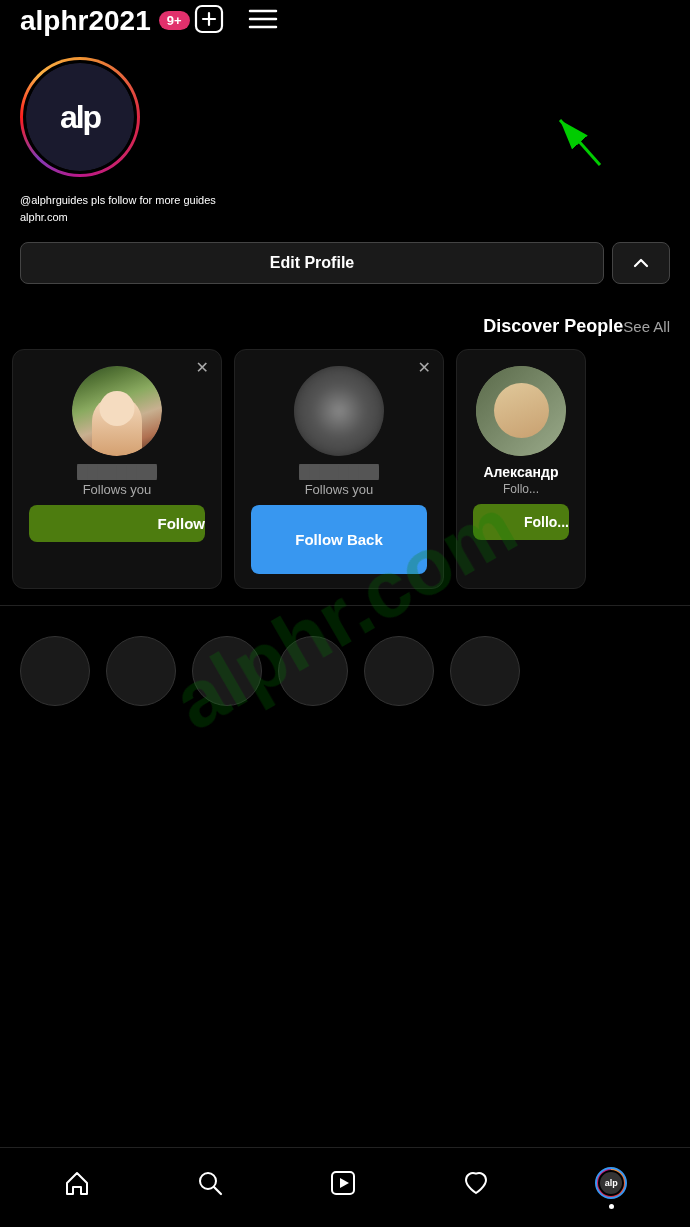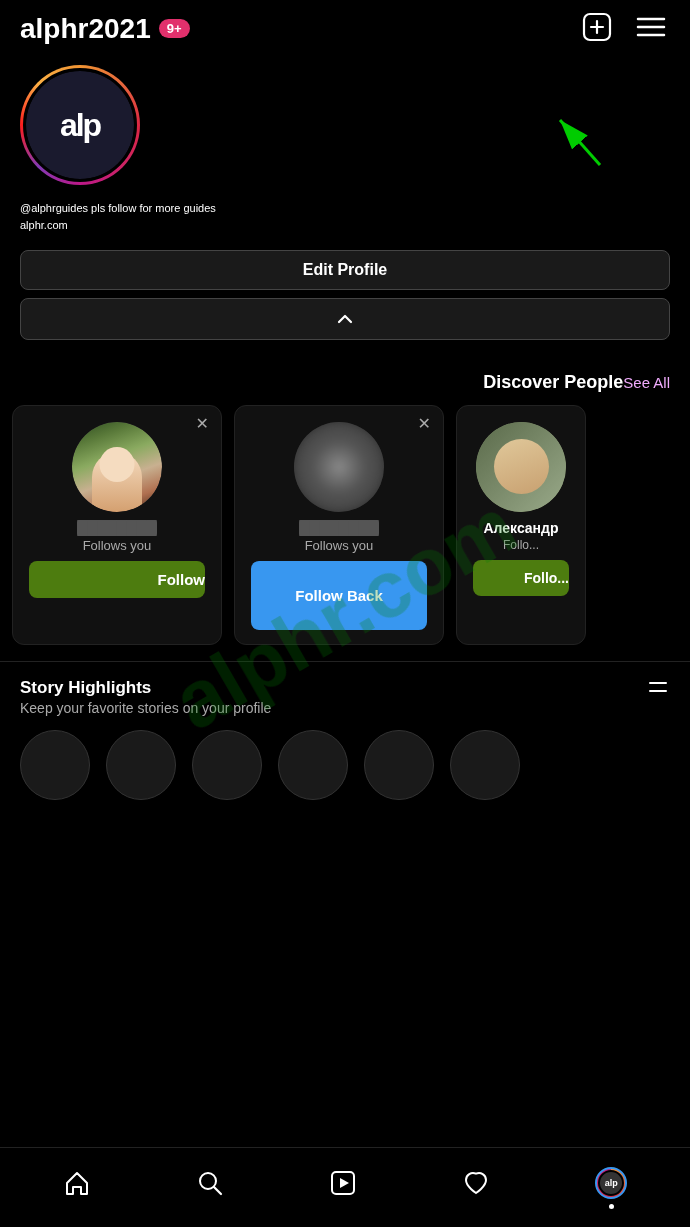--- a/index.html
+++ b/index.html
@@ -11,22 +11,21 @@
       width: 690px;
       min-height: 1227px;
       overflow-x: hidden;
       position: relative;
     }
 
     
     .header {
       display: flex;
       align-items: center;
-      justify-content: space-between;
-      padding: 8px 20px 8px;
+      padding: 0 20px 8px;
     }
     .header-username {
       font-size: 28px;
       font-weight: 700;
       color: #fff;
       text-decoration: none;
     }
     .notification-badge {
       background: #e1306c;
       color: #fff;
@@ -136,21 +135,20 @@
       color: #fff;
       margin-top: 2px;
       line-height: 1.4;
     }
 
     
     .action-buttons {
       display: flex;
       gap: 8px;
       margin-top: 16px;
-      flex-direction: column;
     }
     .btn-edit-profile {
       flex: 1;
       background: #1a1a1a;
       border: 1px solid #444;
       color: #fff;
       font-size: 16px;
       font-weight: 600;
       padding: 10px 0;
       border-radius: 8px;
@@ -177,21 +175,21 @@
       justify-content: flex-end;
       padding: 16px 20px 12px;
     }
     .section-title {
       font-size: 18px;
       font-weight: 700;
       color: #fff;
     }
     .see-all-link {
       font-size: 15px;
-      color: #f0abfc;
+      color: #a3a3a3;
       text-decoration: none;
       cursor: pointer;
     }
 
     
     .people-cards-container {
       display: flex;
       overflow-x: hidden;
       padding: 0 12px;
       gap: 12px;
@@ -531,32 +529,20 @@
         </div>
       </div>
       <div class="person-username">Александр</div>
       <div class="person-follows-you" style="font-size:12px;">Follo...</div>
       <button class="btn-follow" style="font-size:14px;">Follo...</button>
     </div>
 
   </div>
 
   <div class="story-highlights">
-    <div class="story-highlights-header">
-      <div class="story-highlights-info">
-        <div class="highlight-title">Story Highlights</div>
-        <div class="highlight-subtitle">Keep your favorite stories on your profile</div>
-      </div>
-      <div class="highlight-chevron">
-        <svg width="24" height="20" viewBox="0 0 24 20" fill="none">
-          <line x1="4" y1="5" x2="20" y2="5" stroke="white" stroke-width="2" stroke-linecap="round"></line>
-          <line x1="4" y1="13" x2="20" y2="13" stroke="white" stroke-width="2" stroke-linecap="round"></line>
-        </svg>
-      </div>
-    </div>
     <div class="highlights-row">
       <div class="highlight-circle" style="background:#1a1a1a;"></div>
       <div class="highlight-circle" style="background:#1a1a1a;"></div>
       <div class="highlight-circle" style="background:#1a1a1a;"></div>
       <div class="highlight-circle" style="background:#1a1a1a;"></div>
       <div class="highlight-circle" style="background:#1a1a1a;"></div>
       <div class="highlight-circle" style="background:#1a1a1a;"></div>
     </div>
   </div>
 

